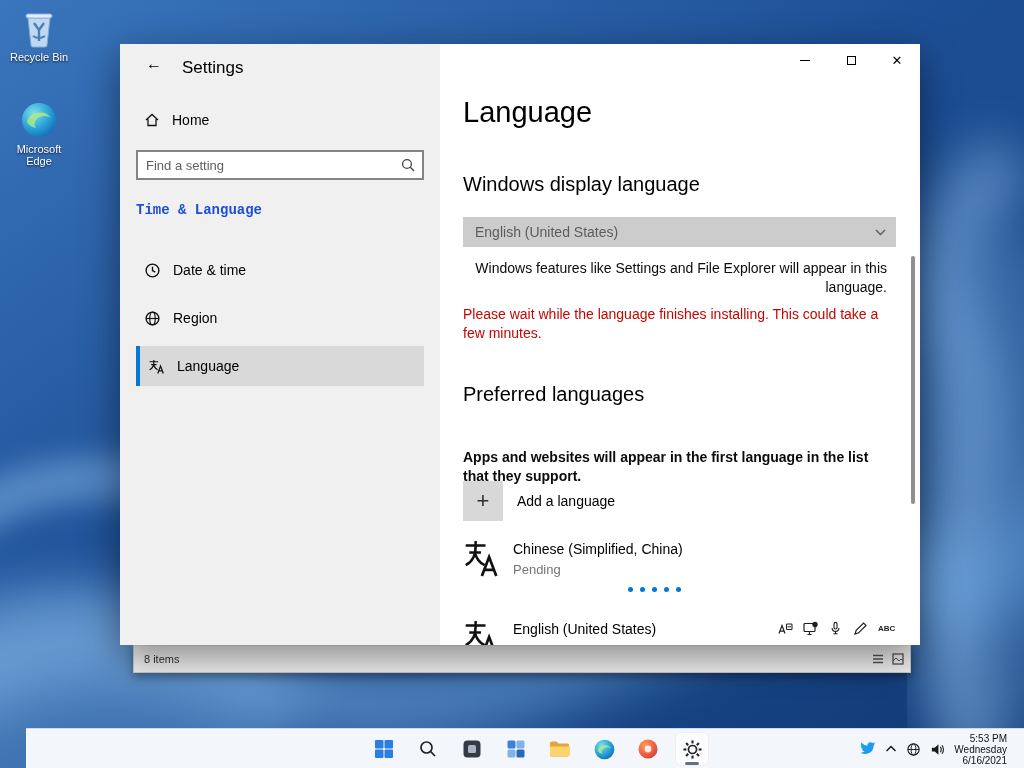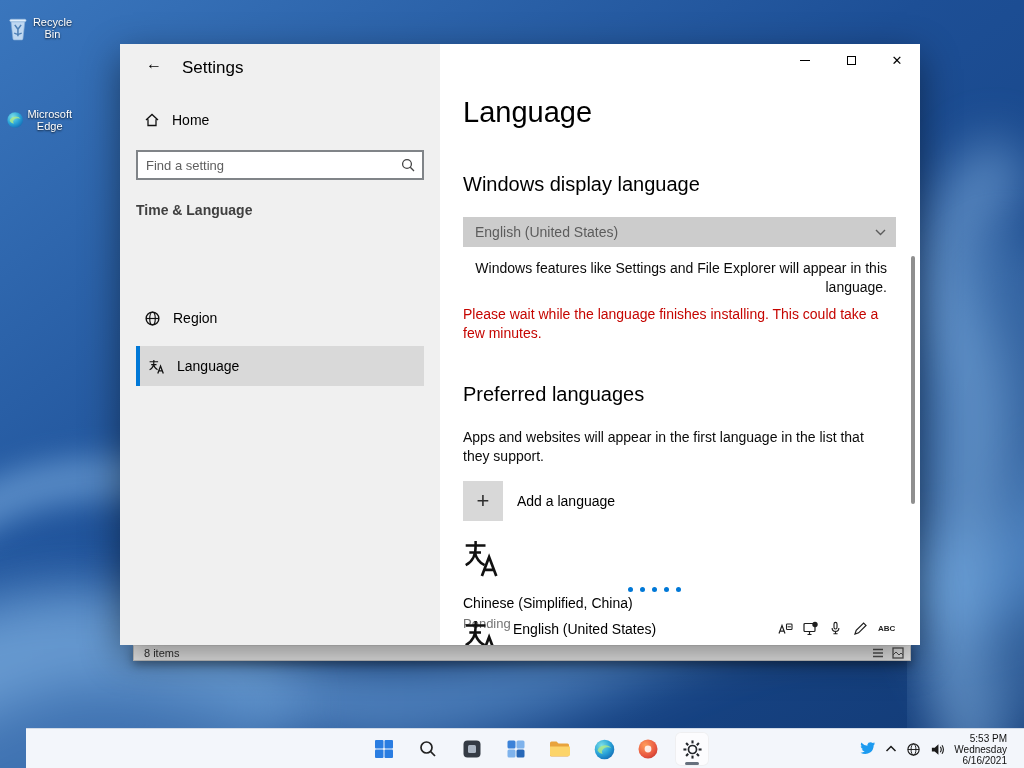--- a/index.html
+++ b/index.html
@@ -3,27 +3,27 @@
 <meta charset="utf-8">
 <style>
   * { margin:0; padding:0; box-sizing:border-box; }
   html,body { width:1024px; height:768px; overflow:hidden; }
   body { font-family:"Liberation Sans", sans-serif; }
 
   .desktop { position:relative; width:1024px; height:768px; overflow:hidden; background:#1d4f96; }
   .wallpaper { position:absolute; inset:0; }
 
   
-  .desktop-icon { position:absolute; width:66px; display:flex; flex-direction:row; align-items:center; gap:3px; cursor:default; }
+  .desktop-icon { position:absolute; width:66px; display:flex; flex-direction:column; align-items:center; gap:3px; cursor:default; }
   .desktop-icon .dlabel { font-size:11px; color:#fff; text-align:center; line-height:12px; text-shadow:0 1px 2px rgba(0,0,0,.8); }
   .di-recycle { left:6px; top:8px; }
   .di-edge { left:6px; top:100px; }
 
   
-  .explorer-strip { position:absolute; left:133px; top:645px; width:778px; height:16px; background:#f2f2f2;
+  .explorer-strip { position:absolute; left:133px; top:645px; width:778px; height:28px; background:#f2f2f2;
      border:1px solid #c9c9c9; border-top:1px solid #e3e3e3; display:flex; align-items:center; font-size:11px; color:#333;
      box-shadow:0 4px 10px rgba(0,0,0,.35); }
   .explorer-strip .cnt { margin-left:10px; }
   .explorer-strip .views { margin-left:auto; margin-right:6px; display:flex; gap:8px; align-items:center; color:#555; }
 
   
   .settings-window { position:absolute; left:120px; top:44px; width:800px; height:601px; display:flex;
      box-shadow:0 12px 36px rgba(0,0,0,.45); background:#fff; }
   .sidebar { width:320px; background:#f0f0f0; position:relative; flex:none; }
   .main { flex:1; background:#fff; position:relative; overflow:hidden; }
@@ -38,21 +38,21 @@
   .cap-max i { display:block; width:9px; height:9px; border:1px solid #000; }
 
   .home-row { position:absolute; left:16px; top:56px; width:288px; height:40px; display:flex; align-items:center; gap:12px;
      padding-left:8px; font-size:14px; color:#000; cursor:pointer; }
 
   .search-box { position:absolute; left:16px; top:106px; width:288px; height:30px; background:#fff; border:2px solid #808488; }
   .search-box input { width:100%; height:100%; border:0; outline:0; padding:0 28px 0 8px; font-size:13px; font-family:inherit; color:#222; background:transparent; }
   .search-box input::placeholder { color:#5f5f5f; }
   .search-box .sicon { position:absolute; right:6px; top:5px; color:#444; }
 
-  .section-header { position:absolute; left:16px; top:158px; font-size:14px; font-weight:700; color:#404040; }
+  .section-header { position:absolute; left:16px; top:158px; font-size:14px; font-weight:700; color:#1d4ed8;font-family:Liberation Mono, monospace; }
 
   .nav-item { position:absolute; left:16px; width:288px; height:40px; display:flex; align-items:center; gap:12px;
      padding-left:8px; font-size:14px; color:#000; cursor:pointer; }
   .nav-item.selected { background:#d9d9d9; }
   .nav-item.selected::before { content:""; position:absolute; left:0; top:0; width:4px; height:100%; background:var(--accent,#0078d7); }
   .nav-item.selected { padding-left:12px; }
   .nav-0 { top:206px; } .nav-1 { top:254px; } .nav-2 { top:302px; } .nav-3 { top:350px; }
   .nav-item svg { flex:none; }
 
   
@@ -60,29 +60,29 @@
   .sec-head { position:absolute; left:23px; font-size:20px; font-weight:400; color:#000; }
   .sh1 { top:129px; } .sh2 { top:339px; }
 
   .dropdown { position:absolute; left:23px; top:173px; width:433px; height:30px; background:#cccccc; color:#5c5c5c;
      font-size:14px; line-height:30px; padding:0 12px; cursor:default; }
   .dropdown .chev { position:absolute; right:10px; top:12px; }
 
   .body-text { position:absolute; left:23px; width:424px; font-size:14px; line-height:19px; color:#0b0b0b; }
   .bt1 { top:215px;text-align:right; }
   .warning { position:absolute; left:23px; top:261px; width:424px; font-size:14px; line-height:19px; color:var(--warning-red,#c50500); }
-  .bt2 { top:384px; }
+  .bt2 { top:404px;font-weight:bold; }
 
   .add-row { position:absolute; left:23px; top:437px; display:flex; align-items:center; gap:14px; cursor:pointer; }
   .add-btn { width:40px; height:40px; background:#d8d8d8; display:flex; align-items:center; justify-content:center;
      font-size:22px; font-weight:300; color:#2e2e2e; }
   .add-label { font-size:14px; color:#000; }
 
   .lang-row { position:absolute; left:23px; display:flex; gap:14px; align-items:flex-start; cursor:pointer; }
-  .lr-cn { top:494px;flex-direction:column; } .lr-en { top:574px; }
+  .lr-cn { top:494px; } .lr-en { top:574px; }
   .lang-glyph { width:36px; height:40px; color:#1a1a1a; flex:none; }
   .lang-name { font-size:14px; color:#000; line-height:18px; padding-top:2px; }
   .lang-status { font-size:13px; color:#757575; margin-top:4px; }
 
   .progress-dots { position:absolute; left:188px; top:543px; display:flex; gap:7px; }
   .progress-dots i { width:5px; height:5px; border-radius:50%; background:var(--accent,#0078d7); }
 
   .feature-icons { position:absolute; left:338px; top:577px; display:flex; gap:10px; align-items:center; color:#1f1f1f; }
   .abc-glyph { font-size:8px; font-weight:700; letter-spacing:0; color:#1f1f1f; }
 
@@ -196,20 +196,27 @@
       <div class="search-box">
         <input type="text" placeholder="Find a setting" style="">
         <svg class="sicon" width="16" height="16" viewBox="0 0 16 16">
           <circle cx="7" cy="7" r="4.4" fill="none" stroke="#444" stroke-width="1.3"></circle>
           <path d="M10.3 10.3 L14 14" stroke="#444" stroke-width="1.3"></path>
         </svg>
       </div>
 
       <div class="section-header">Time &amp; Language</div>
 
+      <div class="nav-item nav-0">
+        <svg width="17" height="17" viewBox="0 0 16 16">
+          <circle cx="8" cy="8" r="6" fill="none" stroke="#111" stroke-width="1.3"></circle>
+          <path d="M8 4.5 V8 L10.6 9.6" fill="none" stroke="#111" stroke-width="1.3"></path>
+        </svg>
+        <span>Date &amp; time</span>
+      </div>
 
       <div class="nav-item nav-1">
         <svg width="17" height="17" viewBox="0 0 16 16">
           <circle cx="8" cy="8" r="6" fill="none" stroke="#111" stroke-width="1.3"></circle>
           <ellipse cx="8" cy="8" rx="2.6" ry="6" fill="none" stroke="#111" stroke-width="1.1"></ellipse>
           <path d="M2 8 H14" stroke="#111" stroke-width="1.1"></path>
         </svg>
         <span>Region</span>
       </div>
 

